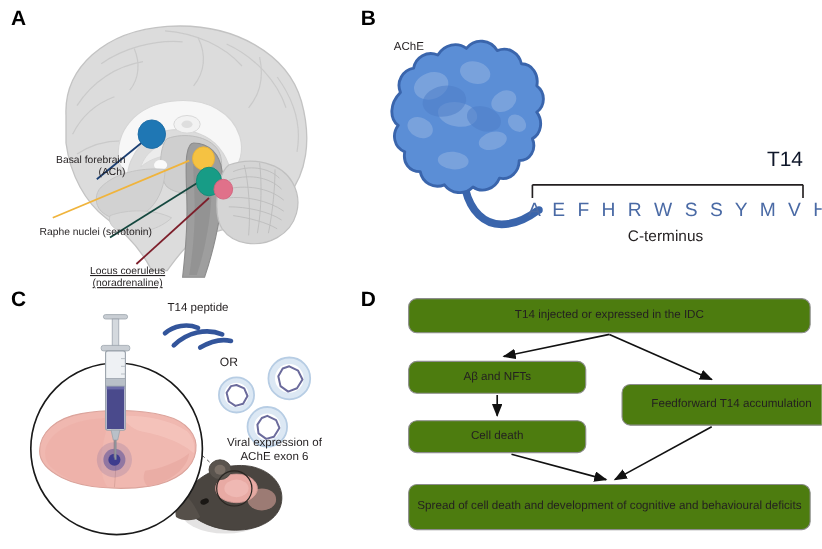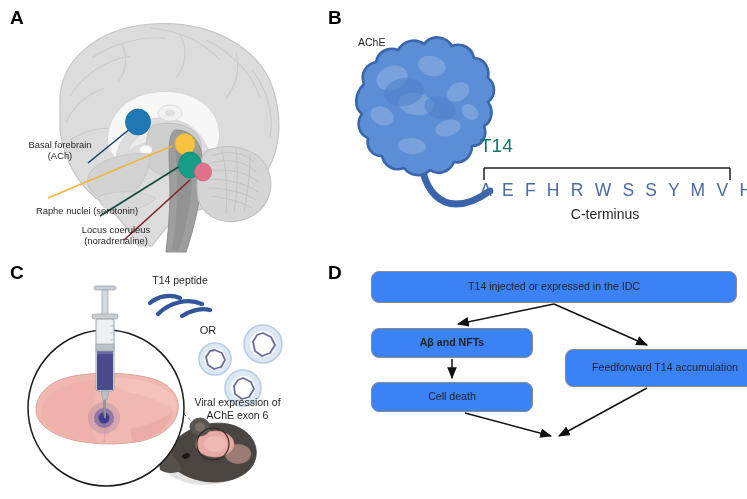--- a/index.html
+++ b/index.html
@@ -37,43 +37,43 @@
   #panel-a .letter-a { left: 10px; top: 8px; }
   .a-svg { position: absolute; left: 0; top: 0; }
   .a-label {
     position: absolute;
     font-size: 9.4px;
     line-height: 11.4px;
     color: #231f20;
     text-align: center;
     white-space: nowrap;
   }
-  #lbl-basal { left: 6px; top: 139px; width: 108px; }
+  #lbl-basal { left: 6px; top: 139px; width: 108px; text-align: right; }
   #lbl-nigra { left: 16px; top: 172px; width: 118px; }
   #lbl-raphe { left: 12px; top: 205px; width: 150px; }
-  #lbl-locus { left: 48px; top: 224px; width: 136px; }
+  #lbl-locus { left: 48px; top: 240px; width: 136px; text-decoration: underline; }
 
   
   #panel-b { left: 320px; top: 0; width: 427px; height: 258px; }
   #panel-b .letter-b { left: 8px; top: 8px; }
   .b-svg { position: absolute; left: 0; top: 0; }
   #ache-label {
     position: absolute;
     left: 38px; top: 36px;
     font-size: 10.5px;
     color: #231f20;
     text-align: right;
   }
   #t14-label {
     position: absolute;
     left: 160px; top: 135px;
     width: 250px;
-    text-align: left;
+    text-align: right;
     font-size: 19px;
-    color: #0f766e;
+    color: #0f172a;
   }
   #peptide-seq {
     position: absolute;
     left: 160px; top: 180px;
     width: 250px;
     text-align: center;
     font-size: 17.5px;
     letter-spacing: 3.2px;
     color: #4a6aa5;
     white-space: nowrap;
@@ -93,43 +93,43 @@
   .c-svg { position: absolute; left: 0; top: 0; }
   .c-label {
     position: absolute;
     font-size: 10.5px;
     line-height: 13px;
     color: #231f20;
     text-align: center;
   }
   #lbl-t14pep { left: 120px; top: 16px; width: 120px; }
   #lbl-or { left: 188px; top: 66px; width: 40px; font-size: 11px; }
-  #lbl-viral { left: 155px; top: 138px; width: 165px; }
+  #lbl-viral { left: 167px; top: 138px; width: 165px; }
 
   
   #panel-d { left: 325px; top: 258px; width: 422px; height: 241px; }
   #panel-d .letter-d { left: 3px; top: 5px; }
   .d-svg { position: absolute; left: 0; top: 0; }
   .flow-box {
     position: absolute;
     box-sizing: border-box;
     border: 1.1px solid #8c8c8c;
     border-radius: 8px;
-    background: #3b82f6;
+    background: #4d7c0f;
     display: flex;
     align-items: center;
     justify-content: center;
     text-align: center;
     font-size: 10.6px;
     line-height: 13.5px;
     color: #231f20;
     padding: 2px 6px;
   }
   #box-top    { left: 46px;  top: 13px;  width: 366px; height: 32px; }
-  #box-abeta  { left: 46px;  top: 70px;  width: 162px; height: 30px; font-weight: bold; }
+  #box-abeta  { left: 46px;  top: 70px;  width: 162px; height: 30px; }
   #box-feed   { left: 240px; top: 91px;  width: 200px; height: 38px; }
   #box-death  { left: 46px;  top: 124px; width: 162px; height: 30px; }
   #box-spread { left: 46px;  top: 182px; width: 366px; height: 42px; }
 </style>
 </head>
 <body>
 
 <div class="figure">
 
   <div class="panel" id="panel-a">
@@ -395,15 +395,16 @@
         <line x1="127" y1="101" x2="127" y2="120"></line>
         <line x1="140" y1="155" x2="226" y2="178"></line>
         <line x1="322" y1="130" x2="234" y2="178"></line>
       </g>
     </svg>
 
     <div class="flow-box" id="box-top">T14 injected or expressed in the IDC</div>
     <div class="flow-box" id="box-abeta">Aβ and NFTs</div>
     <div class="flow-box" id="box-feed">Feedforward T14 accumulation</div>
     <div class="flow-box" id="box-death">Cell death</div>
+    <div class="flow-box" id="box-spread">Spread of cell death and development of cognitive and behavioural deficits</div>
   </div>
 
 </div>
 
 </body></html>

